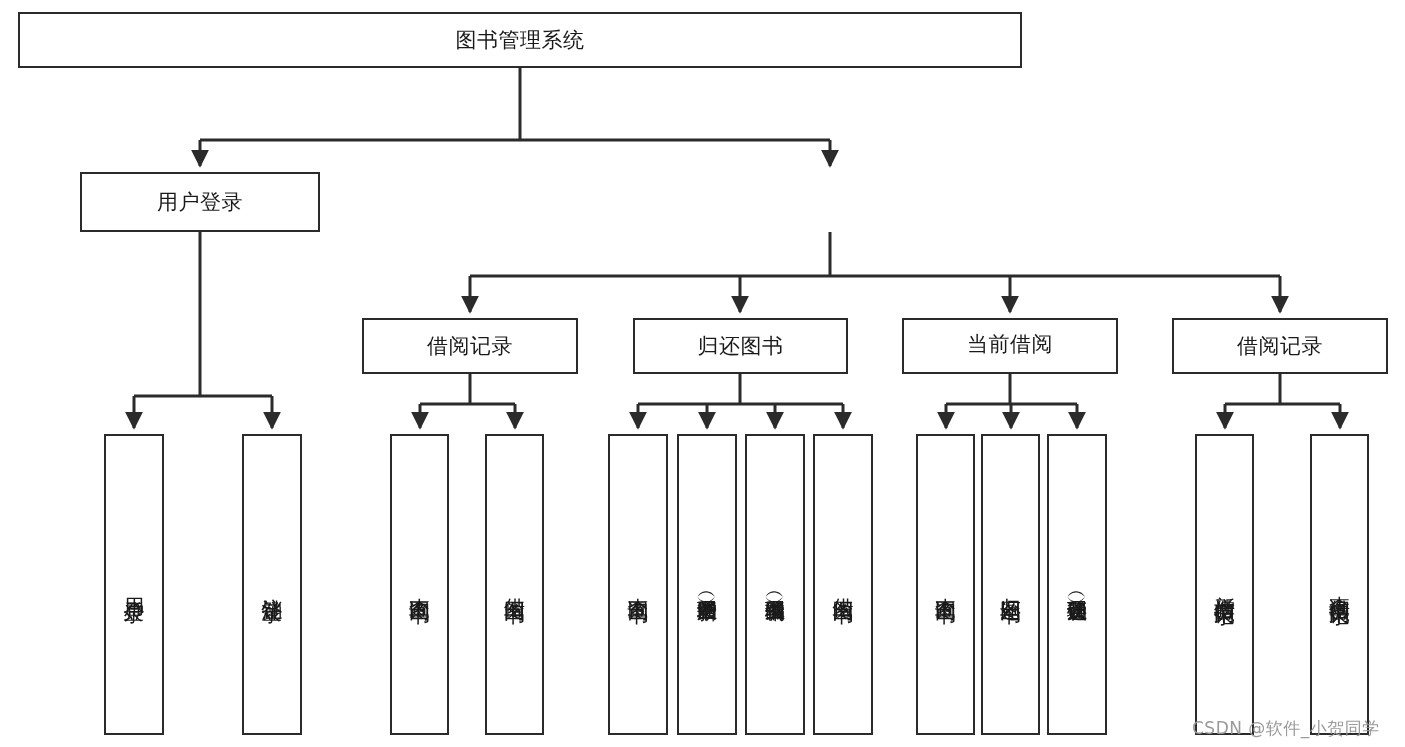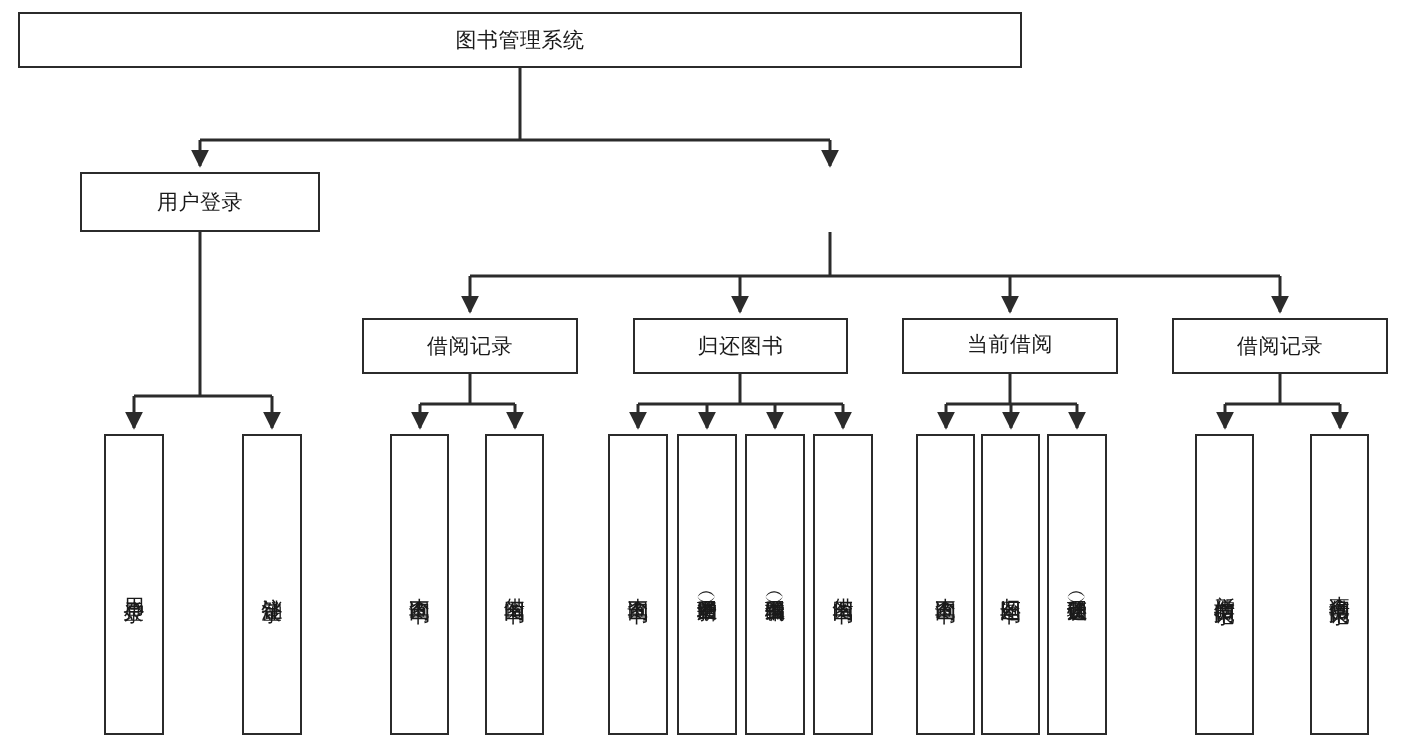--- a/index.html
+++ b/index.html
@@ -134,13 +134,14 @@
   <div class="node vert" style="left: 608px; top: 434px; width: 60px; height: 301px;">查询图书</div>
   <div class="node vert tight" style="left: 677px; top: 434px; width: 60px; height: 301px;">新增图书（管理员）</div>
   <div class="node vert tight" style="left: 745px; top: 434px; width: 60px; height: 301px;">编辑图书（管理员）</div>
   <div class="node vert" style="left: 813px; top: 434px; width: 60px; height: 301px;">借阅图书</div>
   <div class="node vert" style="left: 916px; top: 434px; width: 59px; height: 301px;">查询图书</div>
   <div class="node vert" style="left: 981px; top: 434px; width: 59px; height: 301px;">归还图书</div>
   <div class="node vert tight" style="left: 1047px; top: 434px; width: 60px; height: 301px;">确认归还（管理员）</div>
   <div class="node vert" style="left: 1195px; top: 434px; width: 59px; height: 301px;">新增借阅记录</div>
   <div class="node vert" style="left: 1310px; top: 434px; width: 59px; height: 301px;">查询借阅记录</div>
 
+  <div class="watermark" style="left:1192px; top:717px;">CSDN @软件_小贺同学</div>
 </div>
 
 </body></html>

